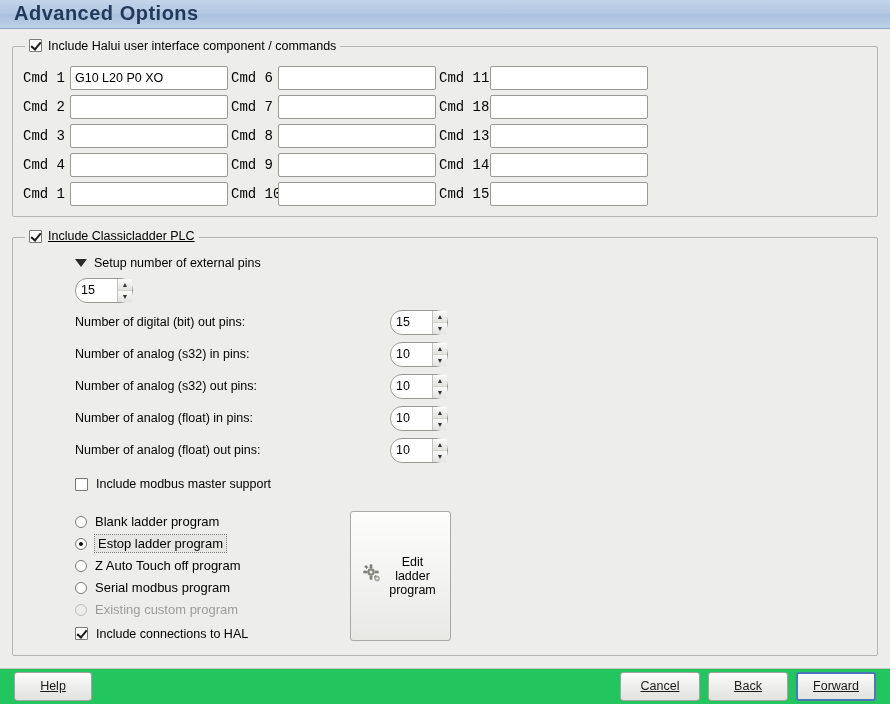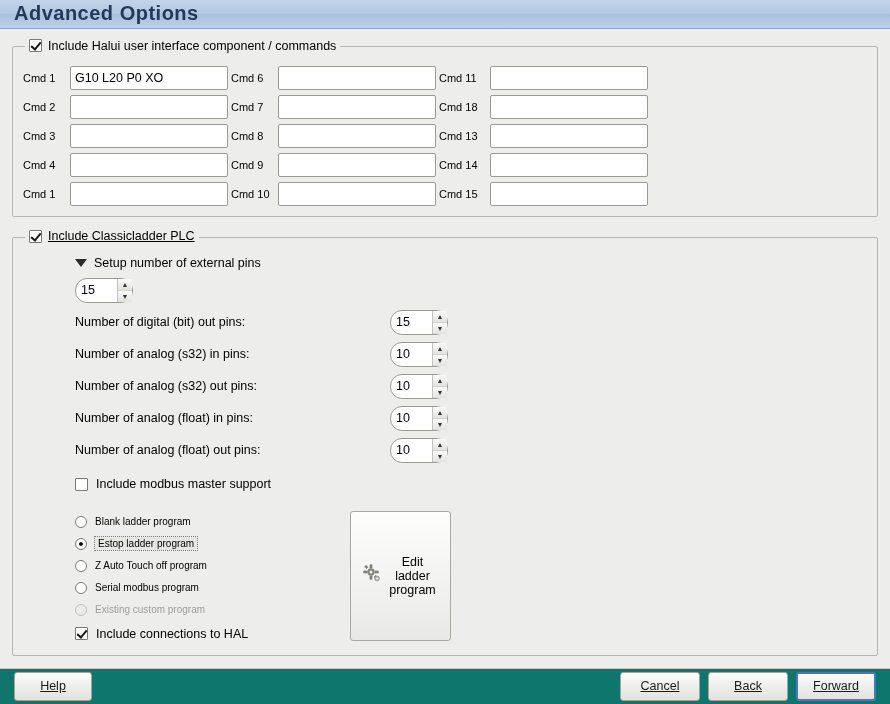--- a/index.html
+++ b/index.html
@@ -101,21 +101,21 @@
   .rb.disabled { border-color: #bdbdb7; background: #eceCea; }
 
   
   .cmd-grid {
     margin-top: 3px;
     display: grid;
     grid-template-columns: 44px 158px 44px 158px 48px 158px;
     gap: 5px 3px;
     align-items: center;
   }
-  .cmd-label { font-size: 11px; white-space: nowrap; }
+  .cmd-label { font-size: 14px; white-space: nowrap; font-family: Liberation Mono, monospace; }
   .cmd-input {
     height: 24px;
     border: 1px solid #9a9a95;
     background: #fff;
     border-radius: 2px;
     padding: 7px 4px;
     font-family: "Liberation Sans", sans-serif;
     font-size: 12.5px;
     color: #000;
     width: 100%;
@@ -193,21 +193,21 @@
     padding-left: 52px;
     margin-top: 4px;
   }
   .radio-list { width: 255px; }
   .radio-row {
     display: flex;
     align-items: center;
     gap: 8px;
     height: 22px;
   }
-  .radio-row .txt { font-size: 10px; }
+  .radio-row .txt { font-size: 13px; }
   .radio-row.focused .txt {
     background: #e6e6e2;
     border: 1px dotted #55555000;
     outline: 1px dotted #7a7a75;
     padding: 0 2px;
   }
   .radio-row.dim .txt { color: #9d9d98; }
 
   .hal-row {
     display: flex;
@@ -234,21 +234,21 @@
   }
   .gear-icon { flex: none; }
 
   
   .bottombar {
     height: 56px;
     border-top: 1px solid #c9c9c4;
     display: flex;
     align-items: center;
     padding: 0 14px;
-    background: #0f766e;
+    background: #22c55e;
   }
   .btn {
     height: 29px;
     min-width: 78px;
     border: 1px solid #a3a39e;
     border-radius: 3px;
     background: linear-gradient(to bottom, #fcfcfb, #ececea 55%, #e2e2df);
     font-family: "Liberation Sans", sans-serif;
     font-size: 12.5px;
     color: #1a1a1a;

